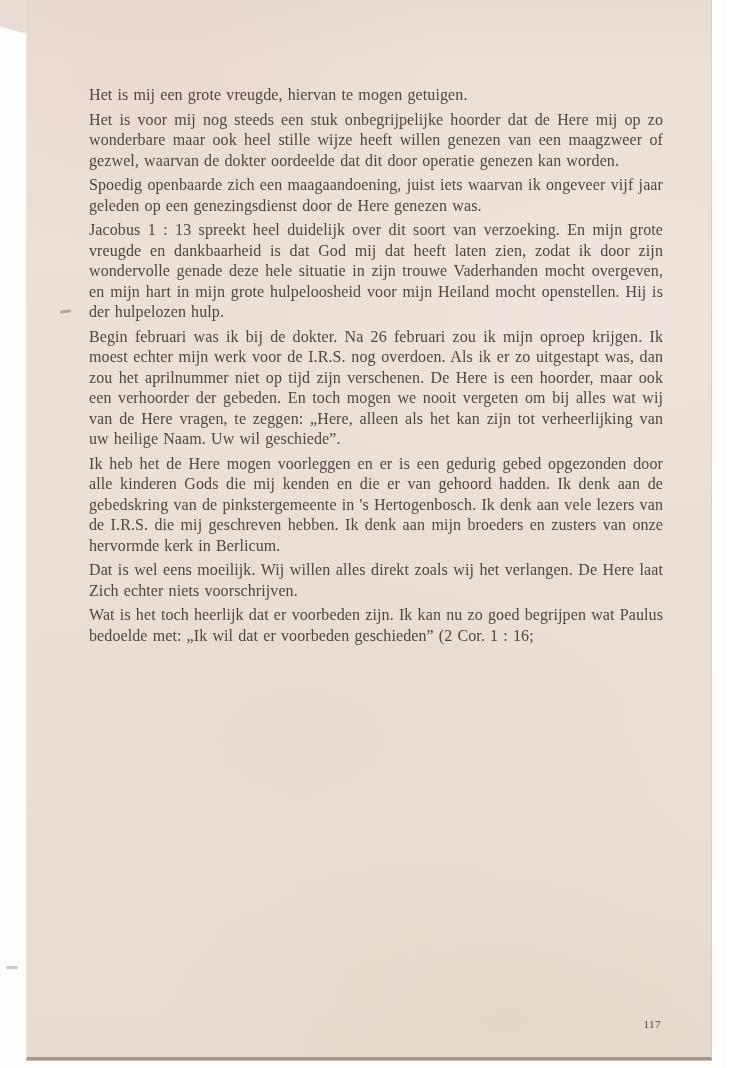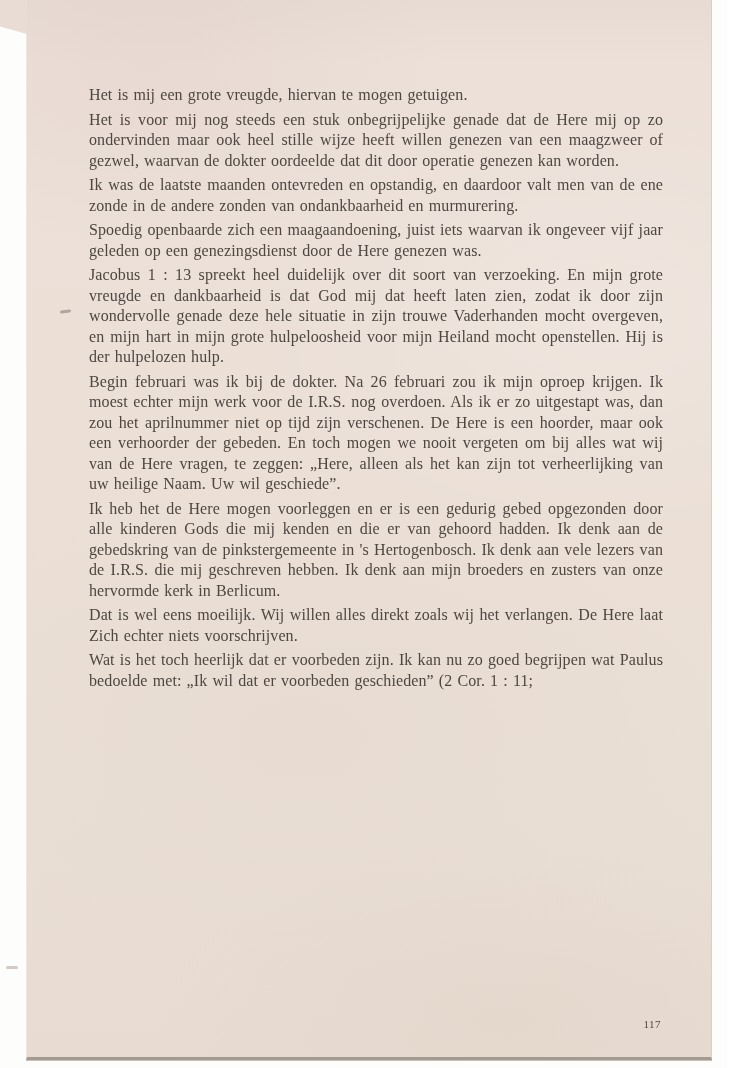--- a/index.html
+++ b/index.html
@@ -94,26 +94,25 @@
   }
 </style>
 </head>
 <body>
 
 <div class="viewport">
   <div class="book-page">
     <div class="pencil-mark"></div>
     <div class="text-block">
       <p>Het is mij een grote vreugde, hiervan te mogen getuigen.</p>
-      <p>Het is voor mij nog steeds een stuk onbegrijpelijke genade dat de Here mij op zo ondervinden maar ook heel stille wijze heeft willen genezen van een maagzweer of gezwel, waarvan de dokter oordeelde dat dit door operatie genezen kan worden.</p>
-      <p>Ik was de laatste maanden ontevreden en opstandig, en daardoor valt men van de ene zonde in de andere zonden van ondankbaarheid en murmurering.</p>
+      <p>Het is voor mij nog steeds een stuk onbegrijpelijke hoorder dat de Here mij op zo wonderbare maar ook heel stille wijze heeft willen genezen van een maagzweer of gezwel, waarvan de dokter oordeelde dat dit door operatie genezen kan worden.</p>
       <p>Spoedig openbaarde zich een maagaandoening, juist iets waarvan ik ongeveer vijf jaar geleden op een genezingsdienst door de Here genezen was.</p>
       <p>Jacobus 1 : 13 spreekt heel duidelijk over dit soort van verzoeking. En mijn grote vreugde en dankbaarheid is dat God mij dat heeft laten zien, zodat ik door zijn wondervolle genade deze hele situatie in zijn trouwe Vaderhanden mocht overgeven, en mijn hart in mijn grote hulpeloosheid voor mijn Heiland mocht openstellen. Hij is der hulpelozen hulp.</p>
       <p>Begin februari was ik bij de dokter. Na 26 februari zou ik mijn oproep krijgen. Ik moest echter mijn werk voor de I.R.S. nog overdoen. Als ik er zo uitgestapt was, dan zou het aprilnummer niet op tijd zijn verschenen. De Here is een hoorder, maar ook een verhoorder der gebeden. En toch mogen we nooit vergeten om bij alles wat wij van de Here vragen, te zeggen: „Here, alleen als het kan zijn tot verheerlijking van uw heilige Naam. Uw wil geschiede”.</p>
       <p>Ik heb het de Here mogen voorleggen en er is een gedurig gebed opgezonden door alle kinderen Gods die mij kenden en die er van gehoord hadden. Ik denk aan de gebedskring van de pinkstergemeente in 's Hertogenbosch. Ik denk aan vele lezers van de I.R.S. die mij geschreven hebben. Ik denk aan mijn broeders en zusters van onze hervormde kerk in Berlicum.</p>
       <p>Dat is wel eens moeilijk. Wij willen alles direkt zoals wij het verlangen. De Here laat Zich echter niets voorschrijven.</p>
-      <p>Wat is het toch heerlijk dat er voorbeden zijn. Ik kan nu zo goed begrijpen wat Paulus bedoelde met: „Ik wil dat er voorbeden geschieden” (2 Cor. 1 : 11;</p>
+      <p>Wat is het toch heerlijk dat er voorbeden zijn. Ik kan nu zo goed begrijpen wat Paulus bedoelde met: „Ik wil dat er voorbeden geschieden” (2 Cor. 1 : 16;</p>
     </div>
     <div class="page-number">117</div>
   </div>
   <div class="corner-flap"></div>
   <div class="pencil-mark-2"></div>
 </div>
 
 </body></html>

